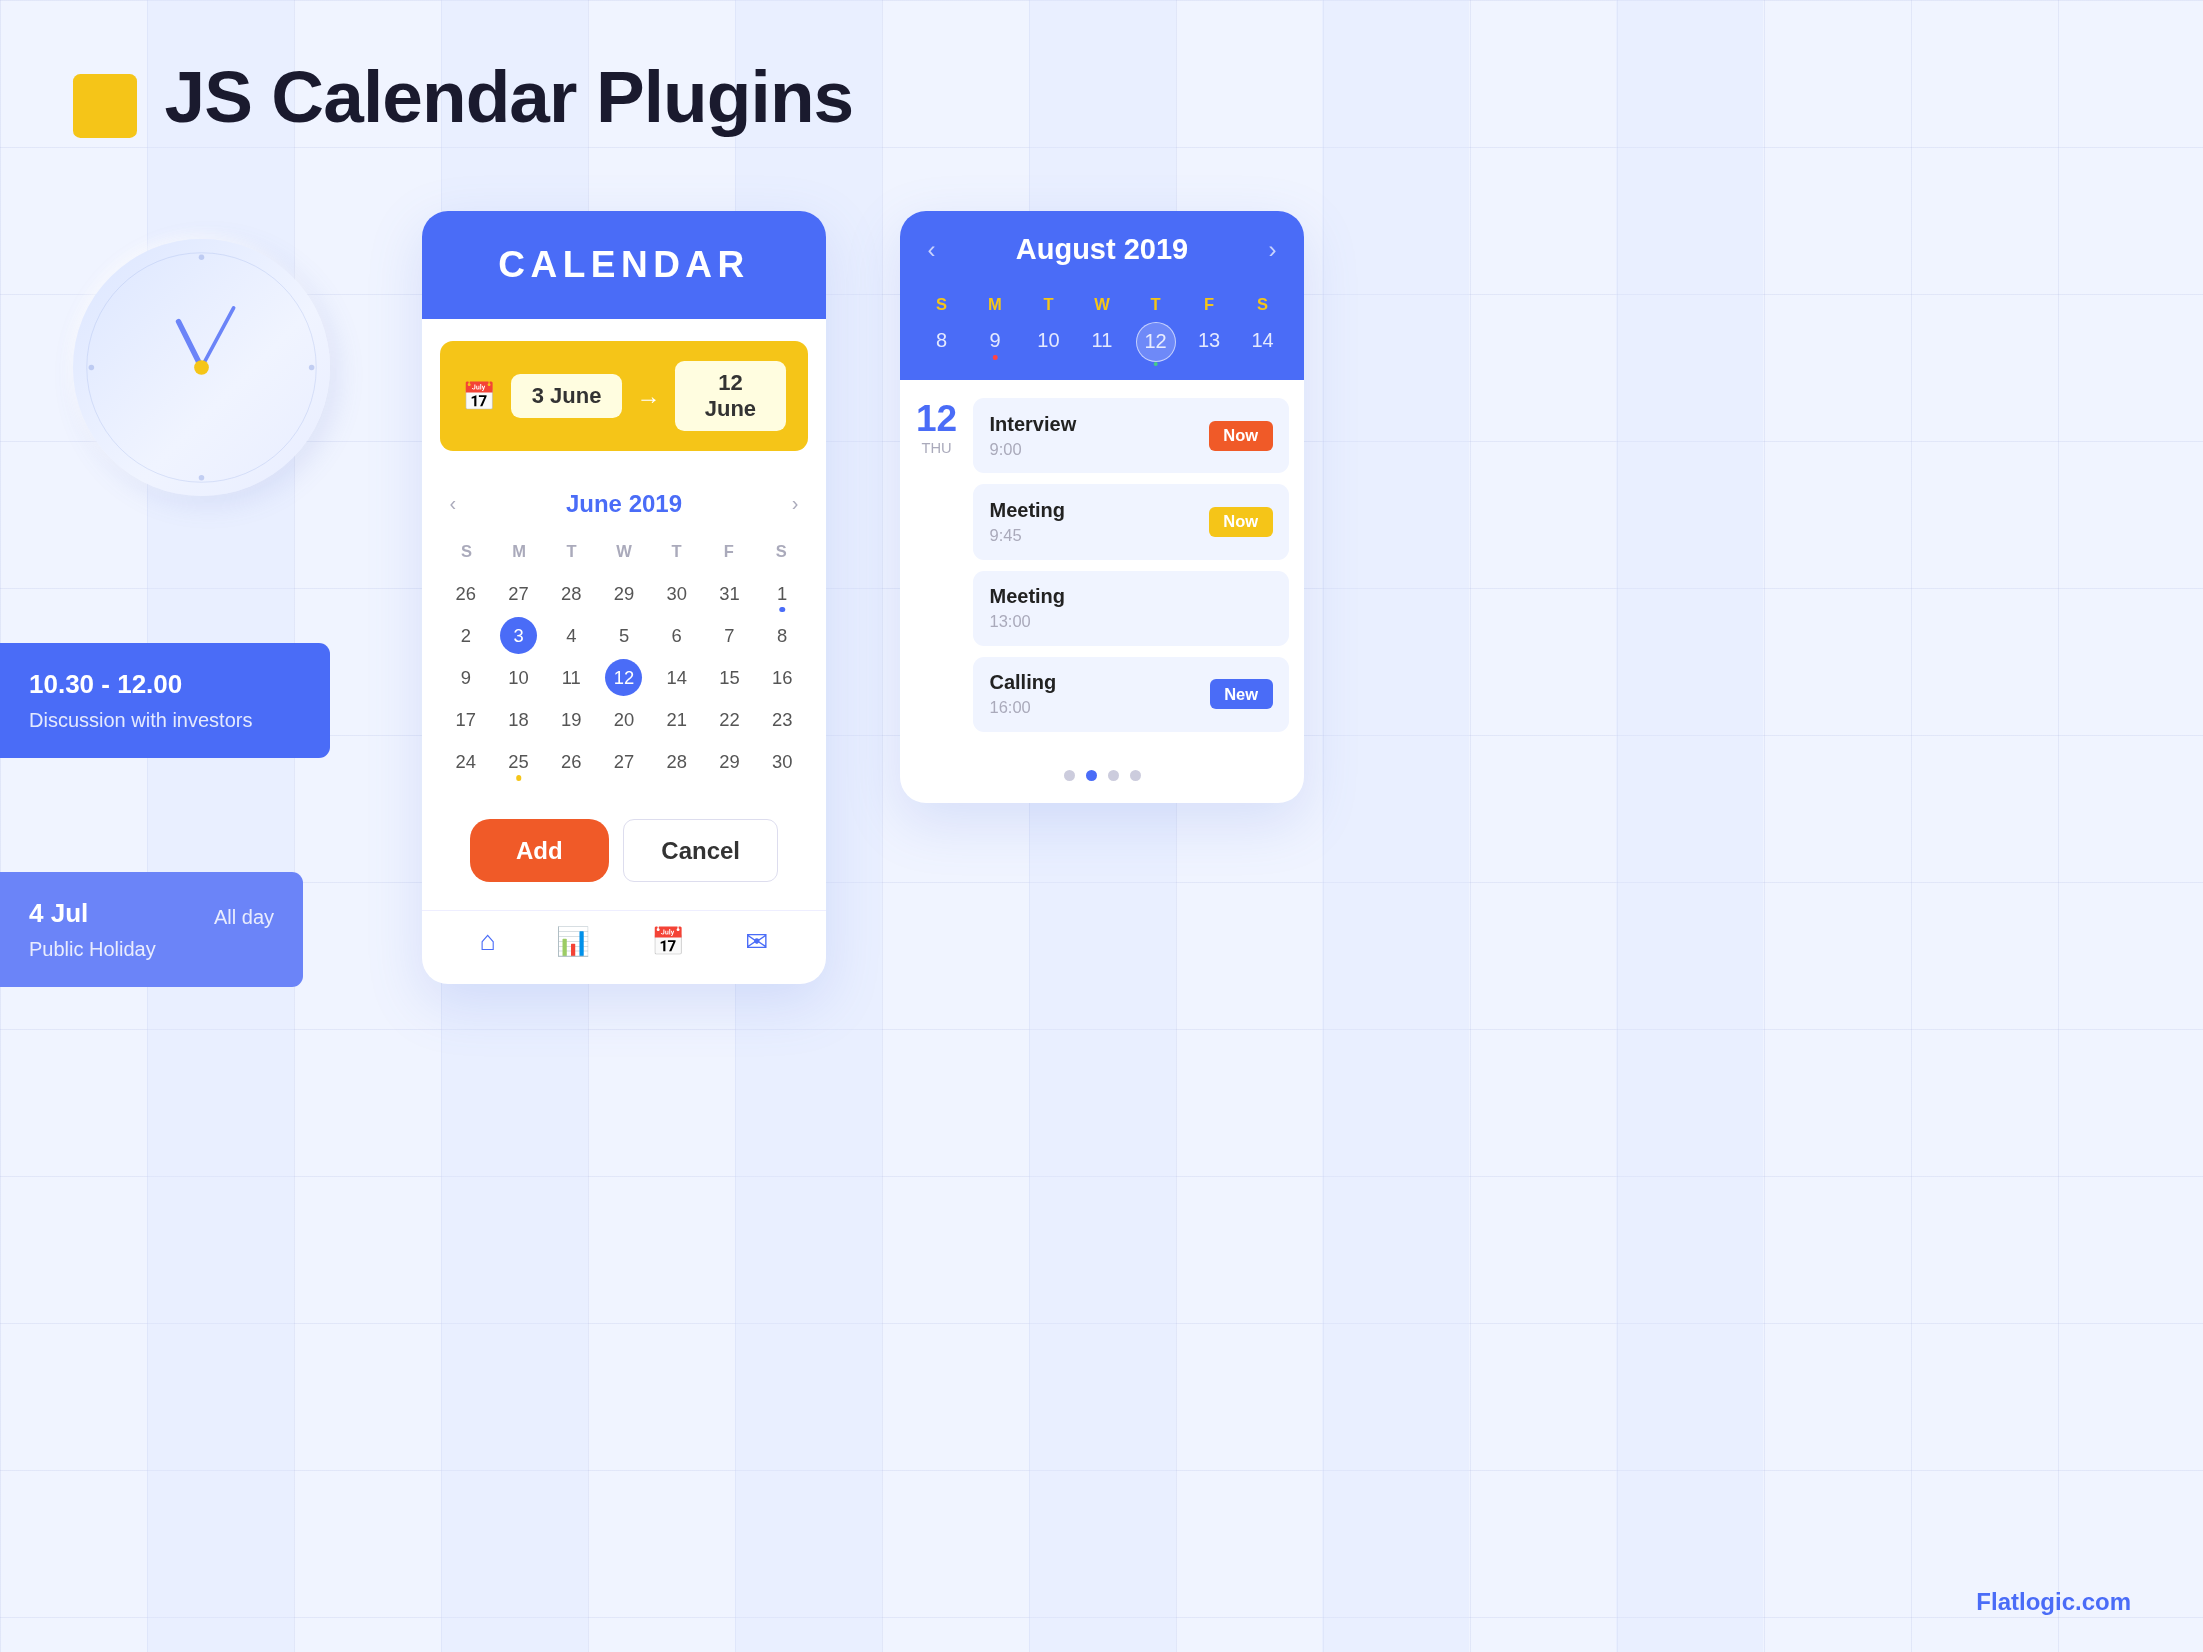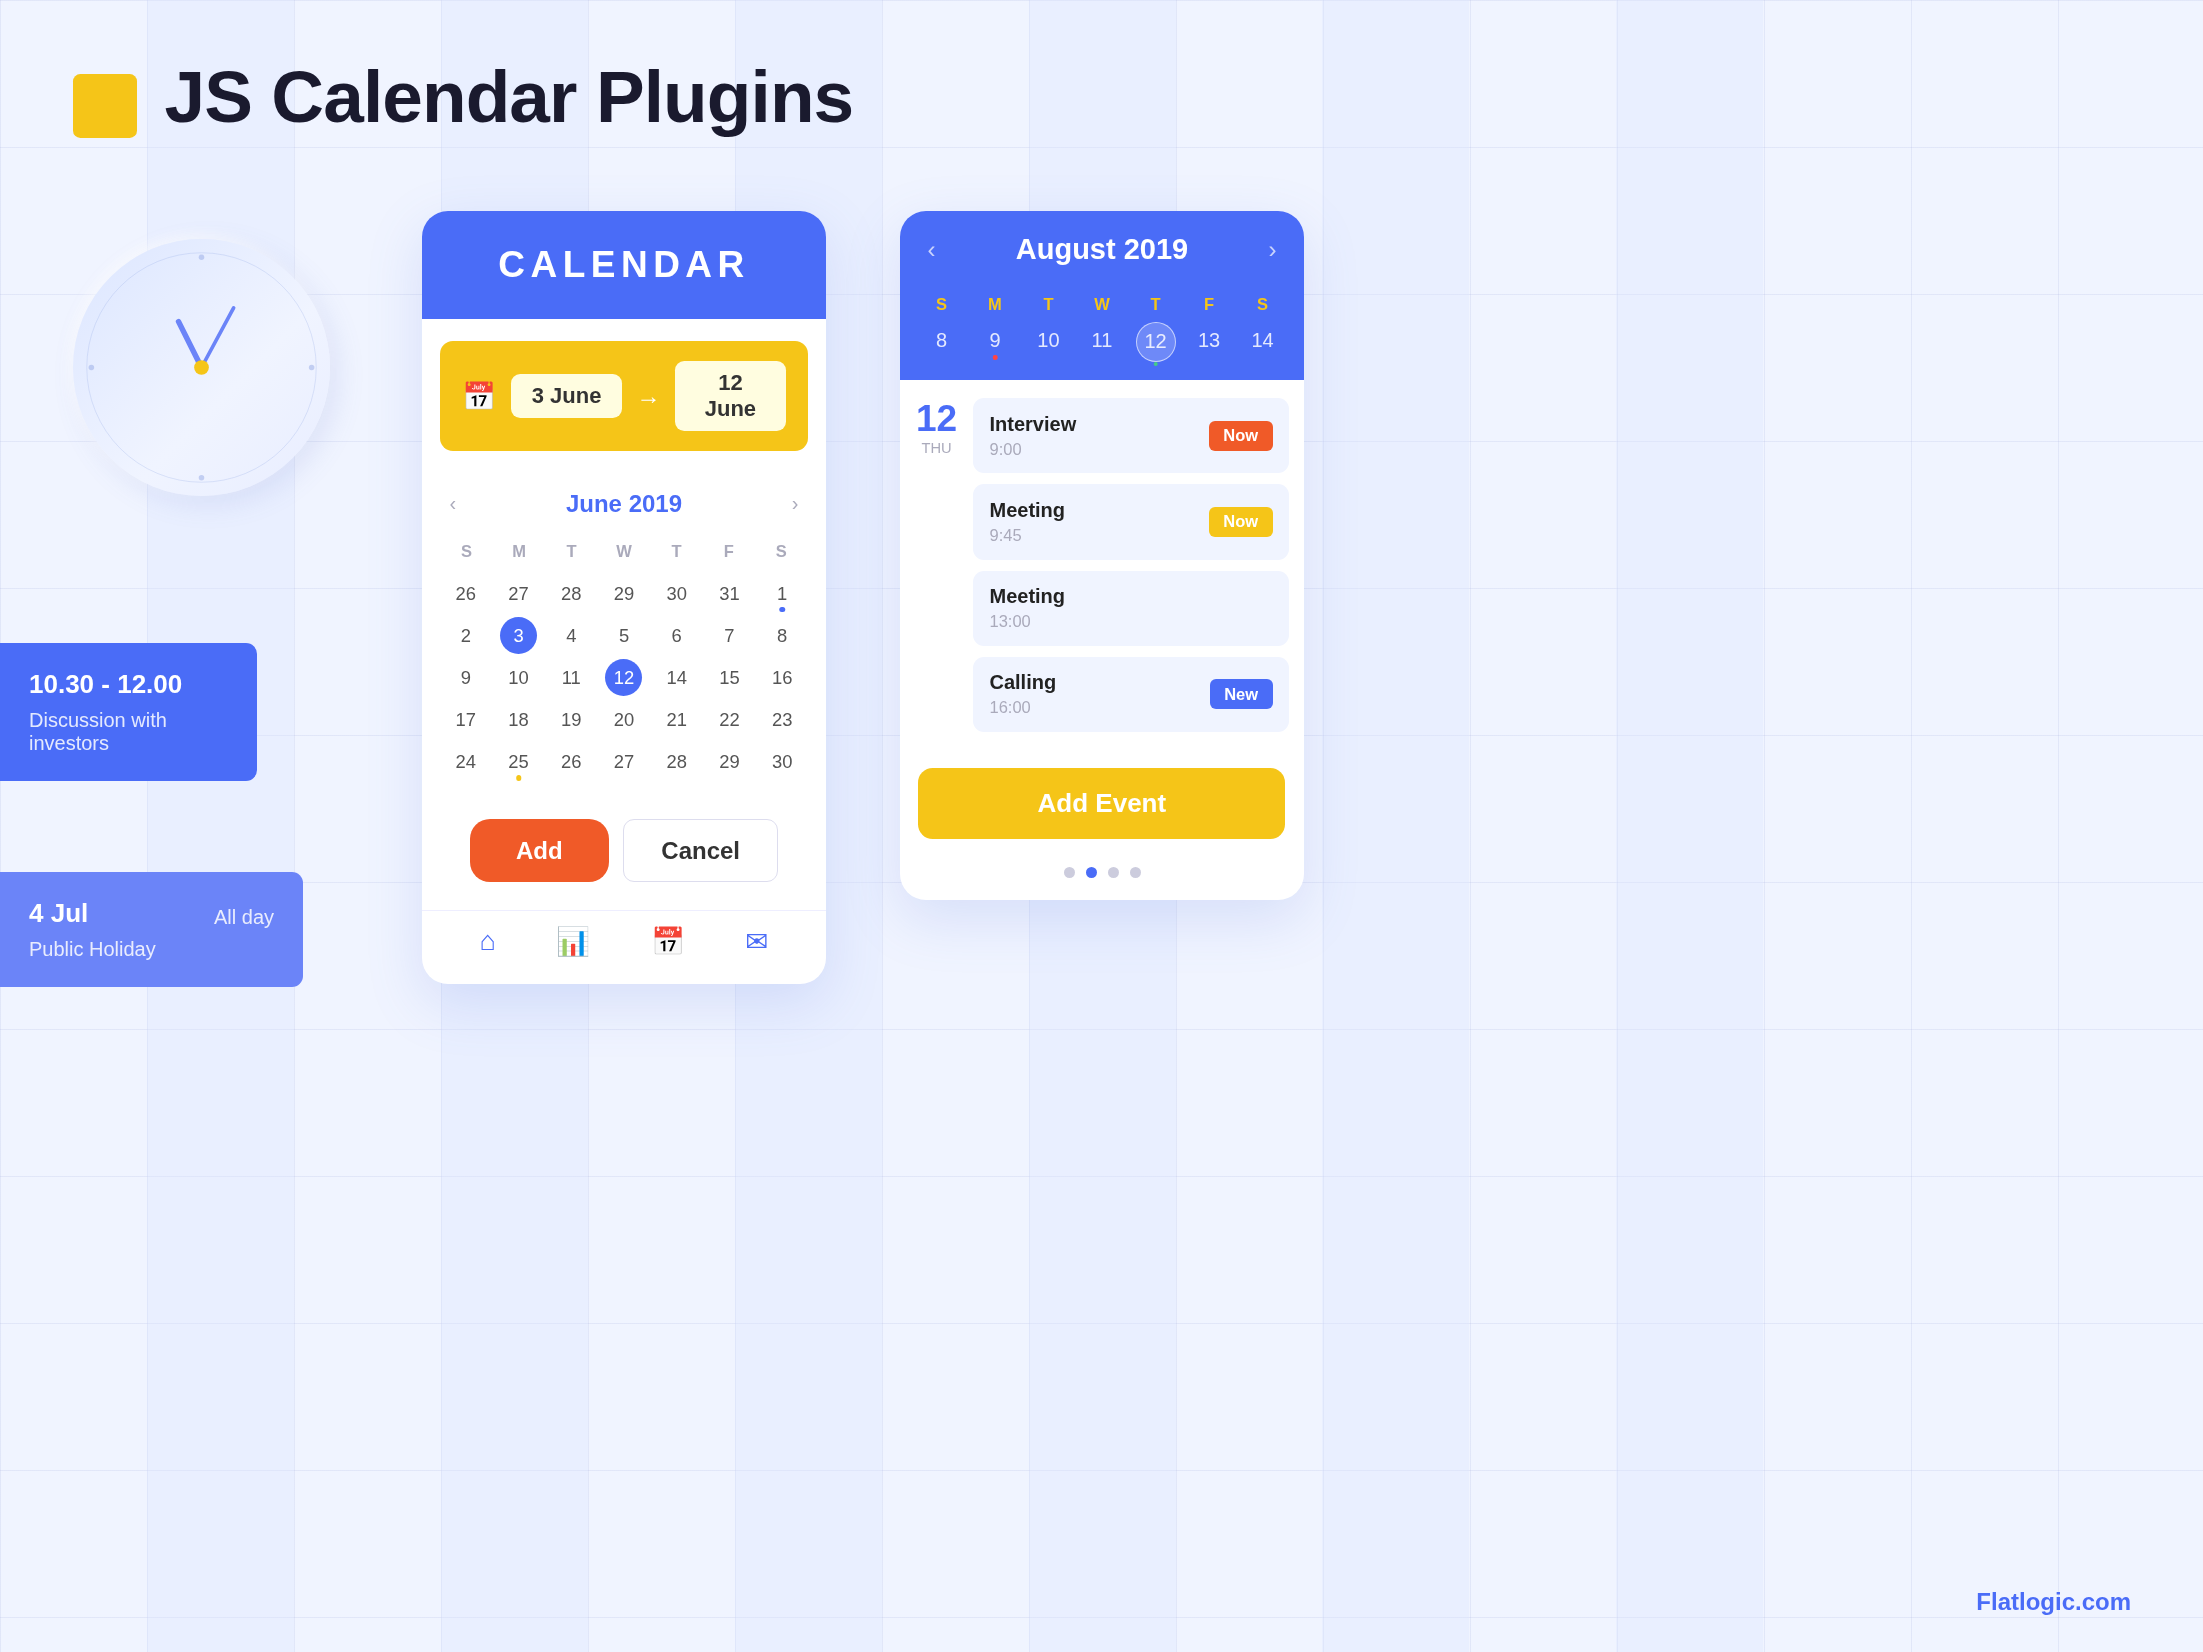--- a/index.html
+++ b/index.html
@@ -81,21 +81,21 @@
       display: flex;
       align-items: center;
       justify-content: center;
     }
 
     
     .event-card-1 {
       position: absolute;
       left: 0;
       top: 643px;
-      width: 257px;
+      width: 330px;
       background: #4a6cf7;
       border-radius: 0 11px 11px 0;
       padding: 26px 29px;
       color: white;
     }
 
     .event-card-1 .time {
       font-size: 26px;
       font-weight: 700;
       margin-bottom: 9.2px;
@@ -758,21 +758,20 @@
           <div class="event-info">
             <div class="event-name">Calling</div>
             <div class="event-time">16:00</div>
           </div>
           <span class="badge badge-blue">New</span>
         </div>
       </div>
     </div>
 
     
-    <button class="add-event-btn">Add Event</button>
 
     
     <div class="dots-row">
       <div class="dot"></div>
       <div class="dot active"></div>
       <div class="dot"></div>
       <div class="dot"></div>
     </div>
   </div>
 

